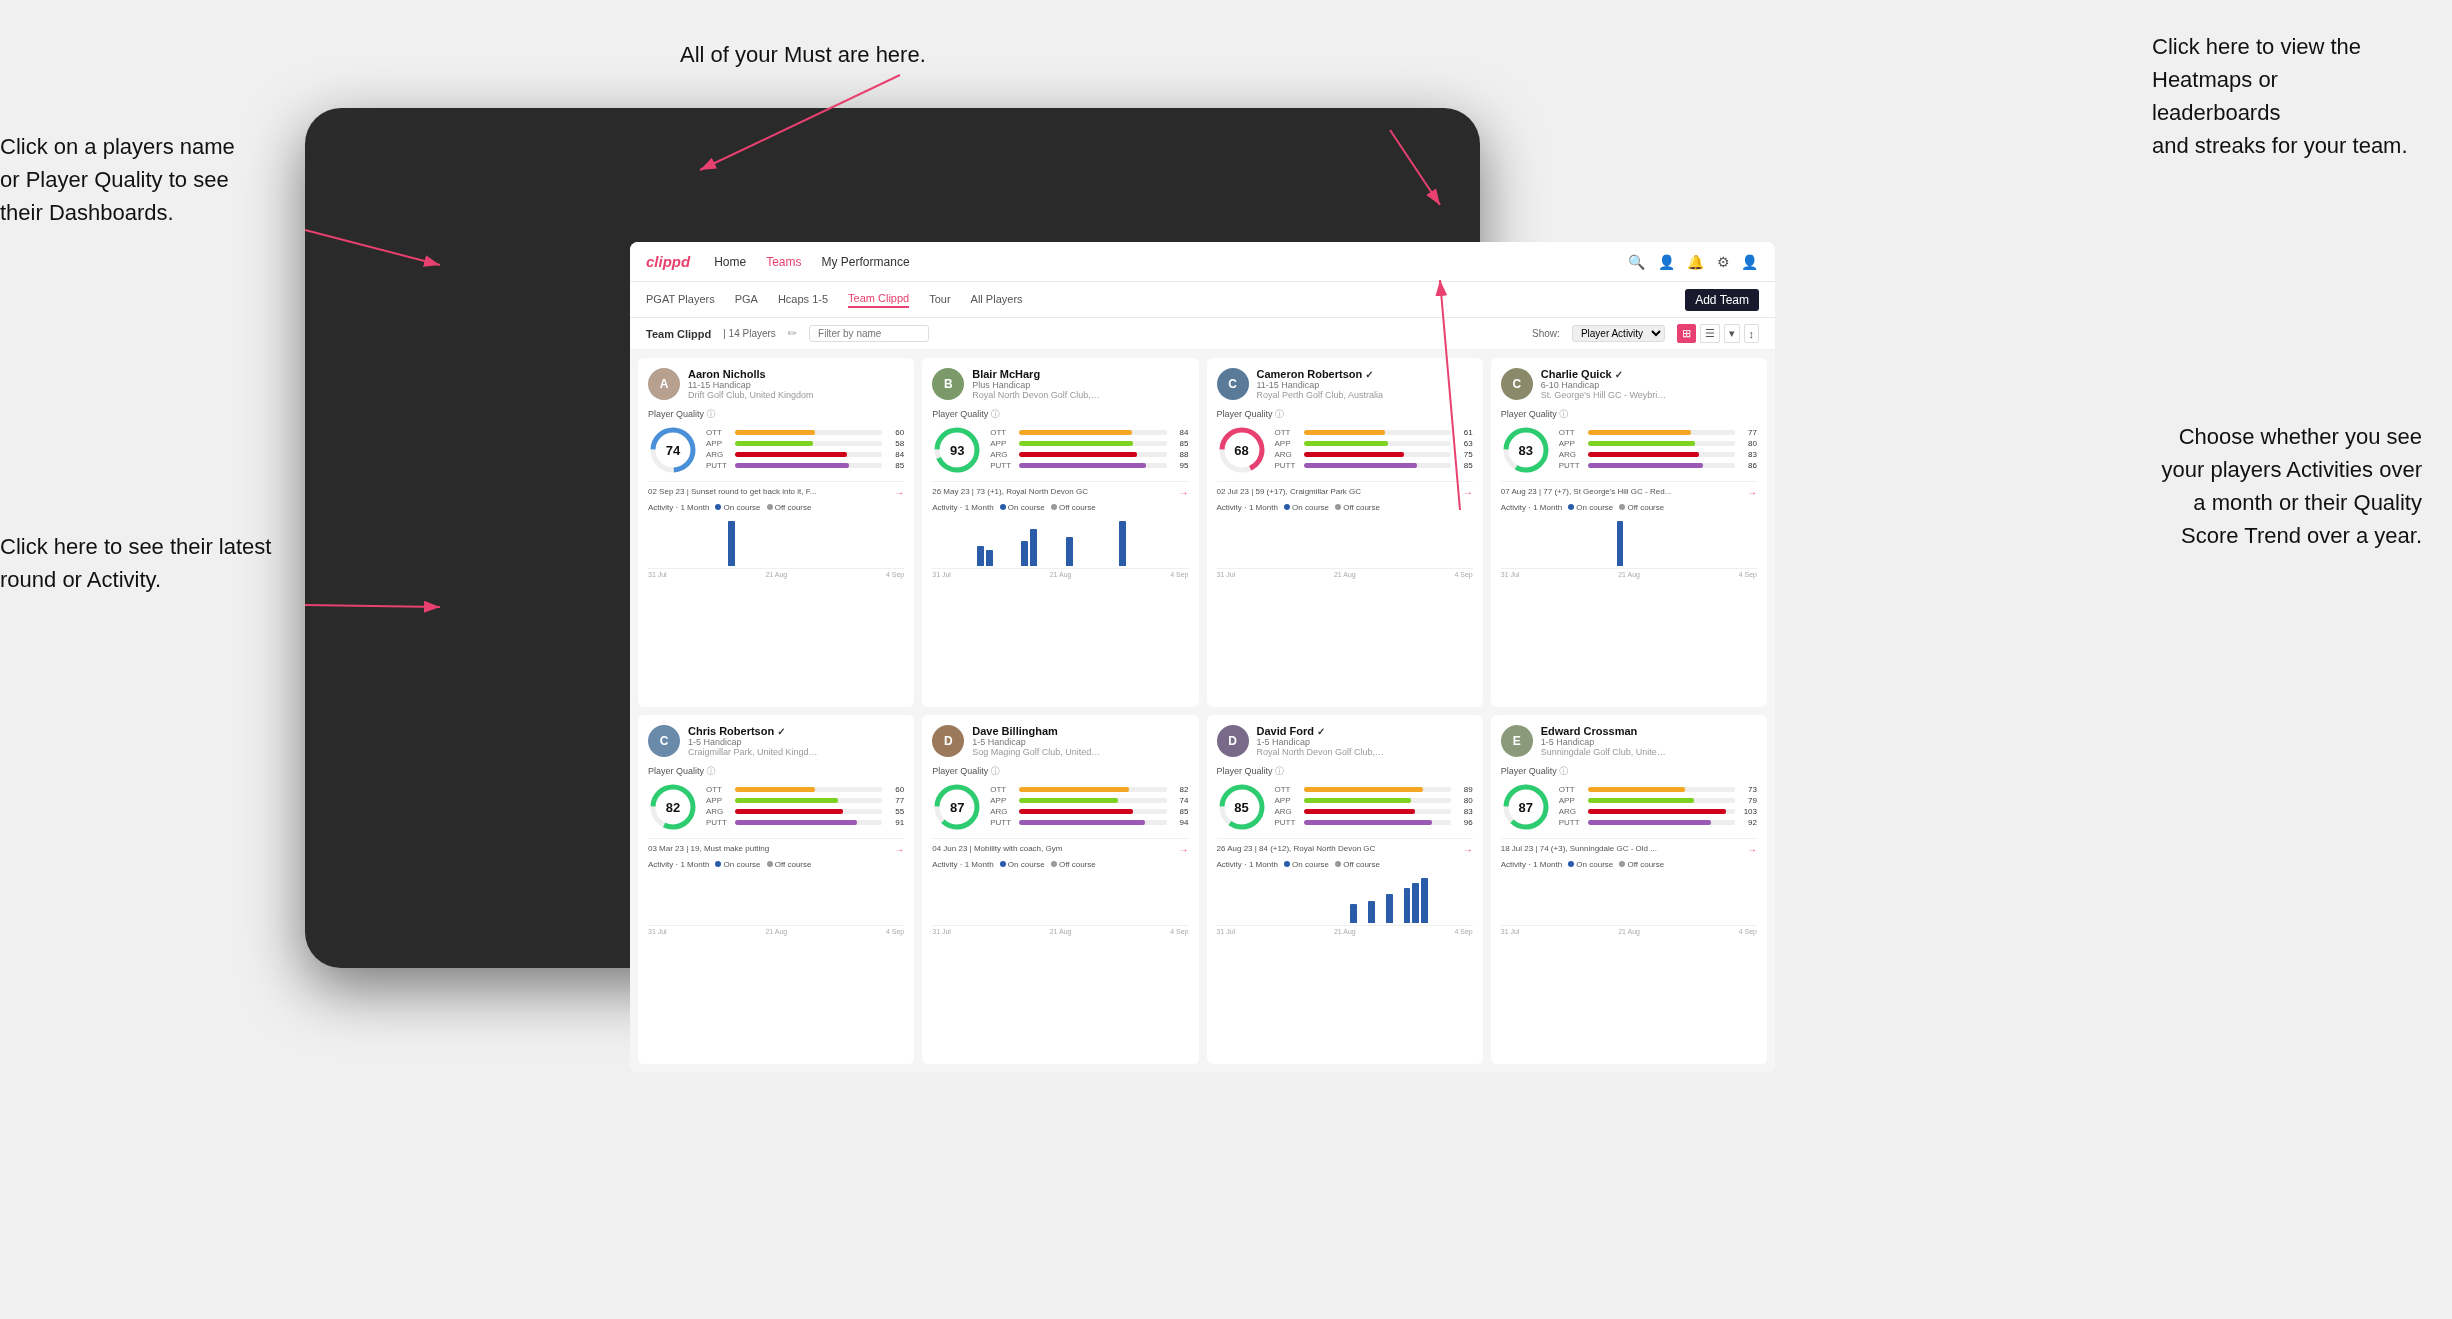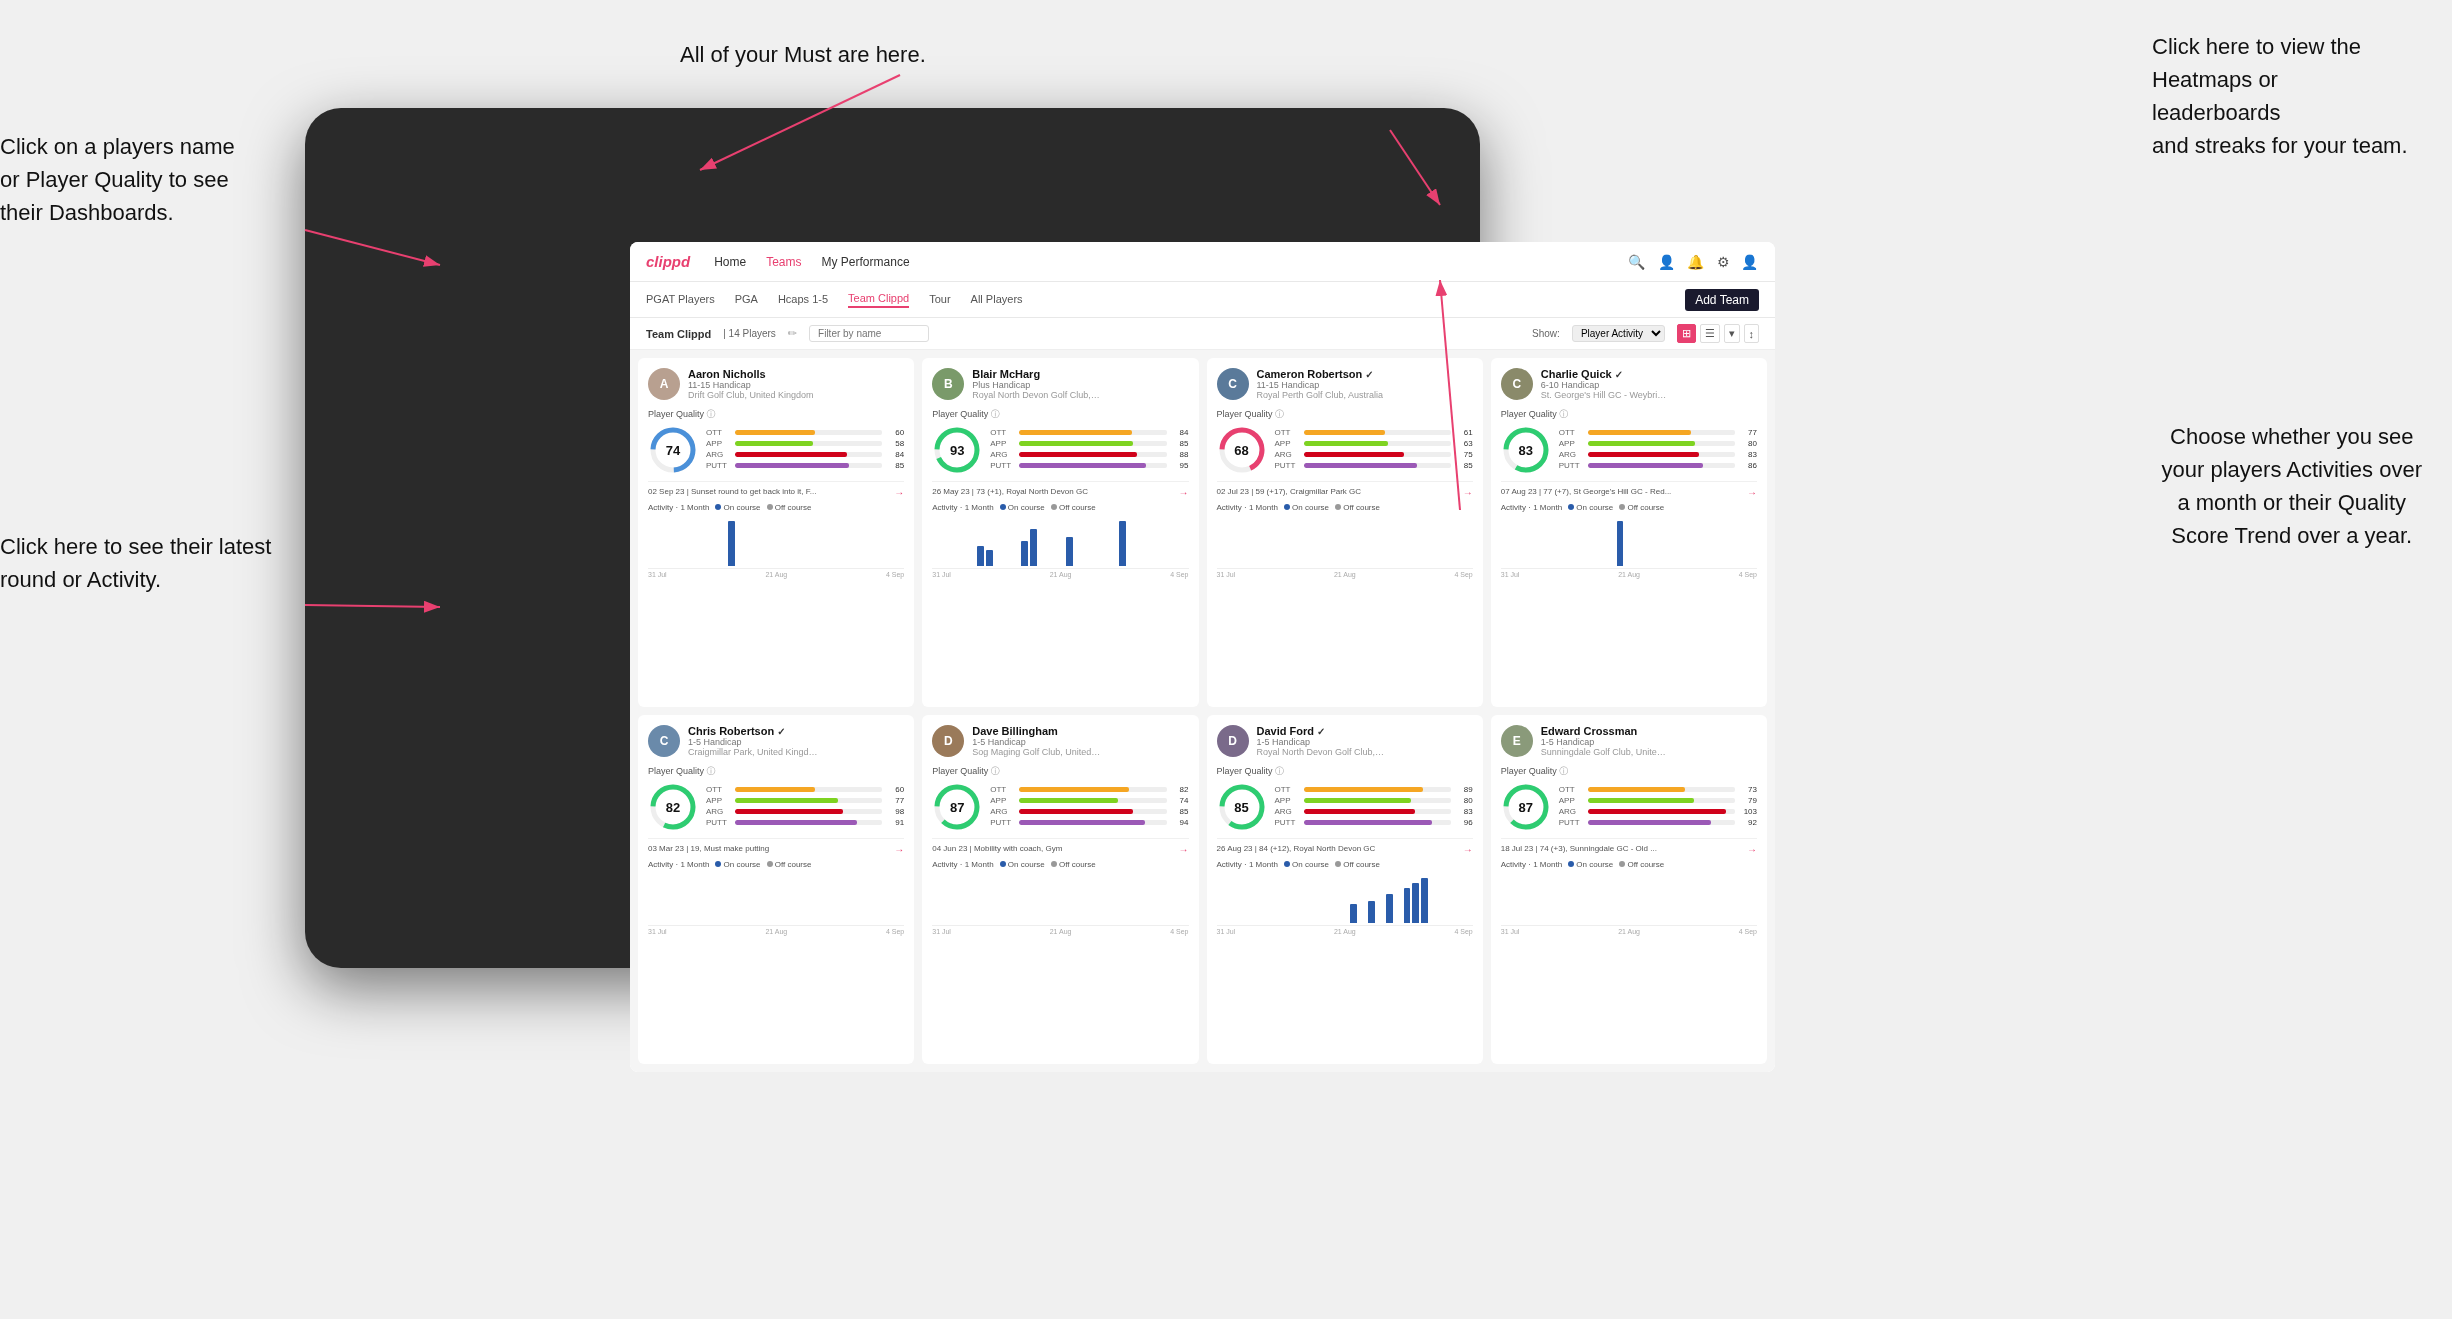--- a/index.html
+++ b/index.html
@@ -856,21 +856,21 @@
         <div class="stat-bar-bg">
           <div class="stat-bar-fill" style="width:70%; background:#7ed321;"></div>
         </div>
         <span class="stat-value">77</span>
       </div>
               <div class="stat-row">
         <span class="stat-name">ARG</span>
         <div class="stat-bar-bg">
           <div class="stat-bar-fill" style="width:73.63636363636363%; background:#d0021b;"></div>
         </div>
-        <span class="stat-value">98</span>
+        <span class="stat-value">55</span>
       </div>
               <div class="stat-row">
         <span class="stat-name">PUTT</span>
         <div class="stat-bar-bg">
           <div class="stat-bar-fill" style="width:82.72727272727273%; background:#9b59b6;"></div>
         </div>
         <span class="stat-value">91</span>
       </div>
         </div>
       </div>
@@ -1238,21 +1238,21 @@
 </div>
 
 <div class="callout" style="left:680px; top:38px;">All of your Must are here.</div>
 
 <div class="callout" style="right:40px; top:30px; text-align:left;">Click here to view the<br>Heatmaps or leaderboards<br>and streaks for your team.</div>
 
 <div class="callout" style="left:0px; top:130px; max-width:270px;">Click on a players name<br>or Player Quality to see<br>their Dashboards.</div>
 
 <div class="callout" style="left:0px; top:530px; max-width:300px;">Click here to see their latest<br>round or Activity.</div>
 
-<div class="callout" style="right:30px; top:420px; max-width:310px; text-align:center;">Choose whether you see<br>your players Activities over<br>a month or their Quality<br>Score Trend over a year.</div>
+<div class="callout" style="right:30px; top:420px; max-width:310px; text-align:right;">Choose whether you see<br>your players Activities over<br>a month or their Quality<br>Score Trend over a year.</div>
 
 <svg class="annotations-layer" xmlns="http://www.w3.org/2000/svg">
 
   <defs>
     <marker id="arrowhead" markerWidth="8" markerHeight="6" refX="8" refY="3" orient="auto">
       <polygon points="0 0, 8 3, 0 6" fill="#e84070"></polygon>
     </marker>
   </defs>
 
   <line x1="900" y1="75" x2="700" y2="170" stroke="#e84070" stroke-width="2" marker-end="url(#arrowhead)"></line>

